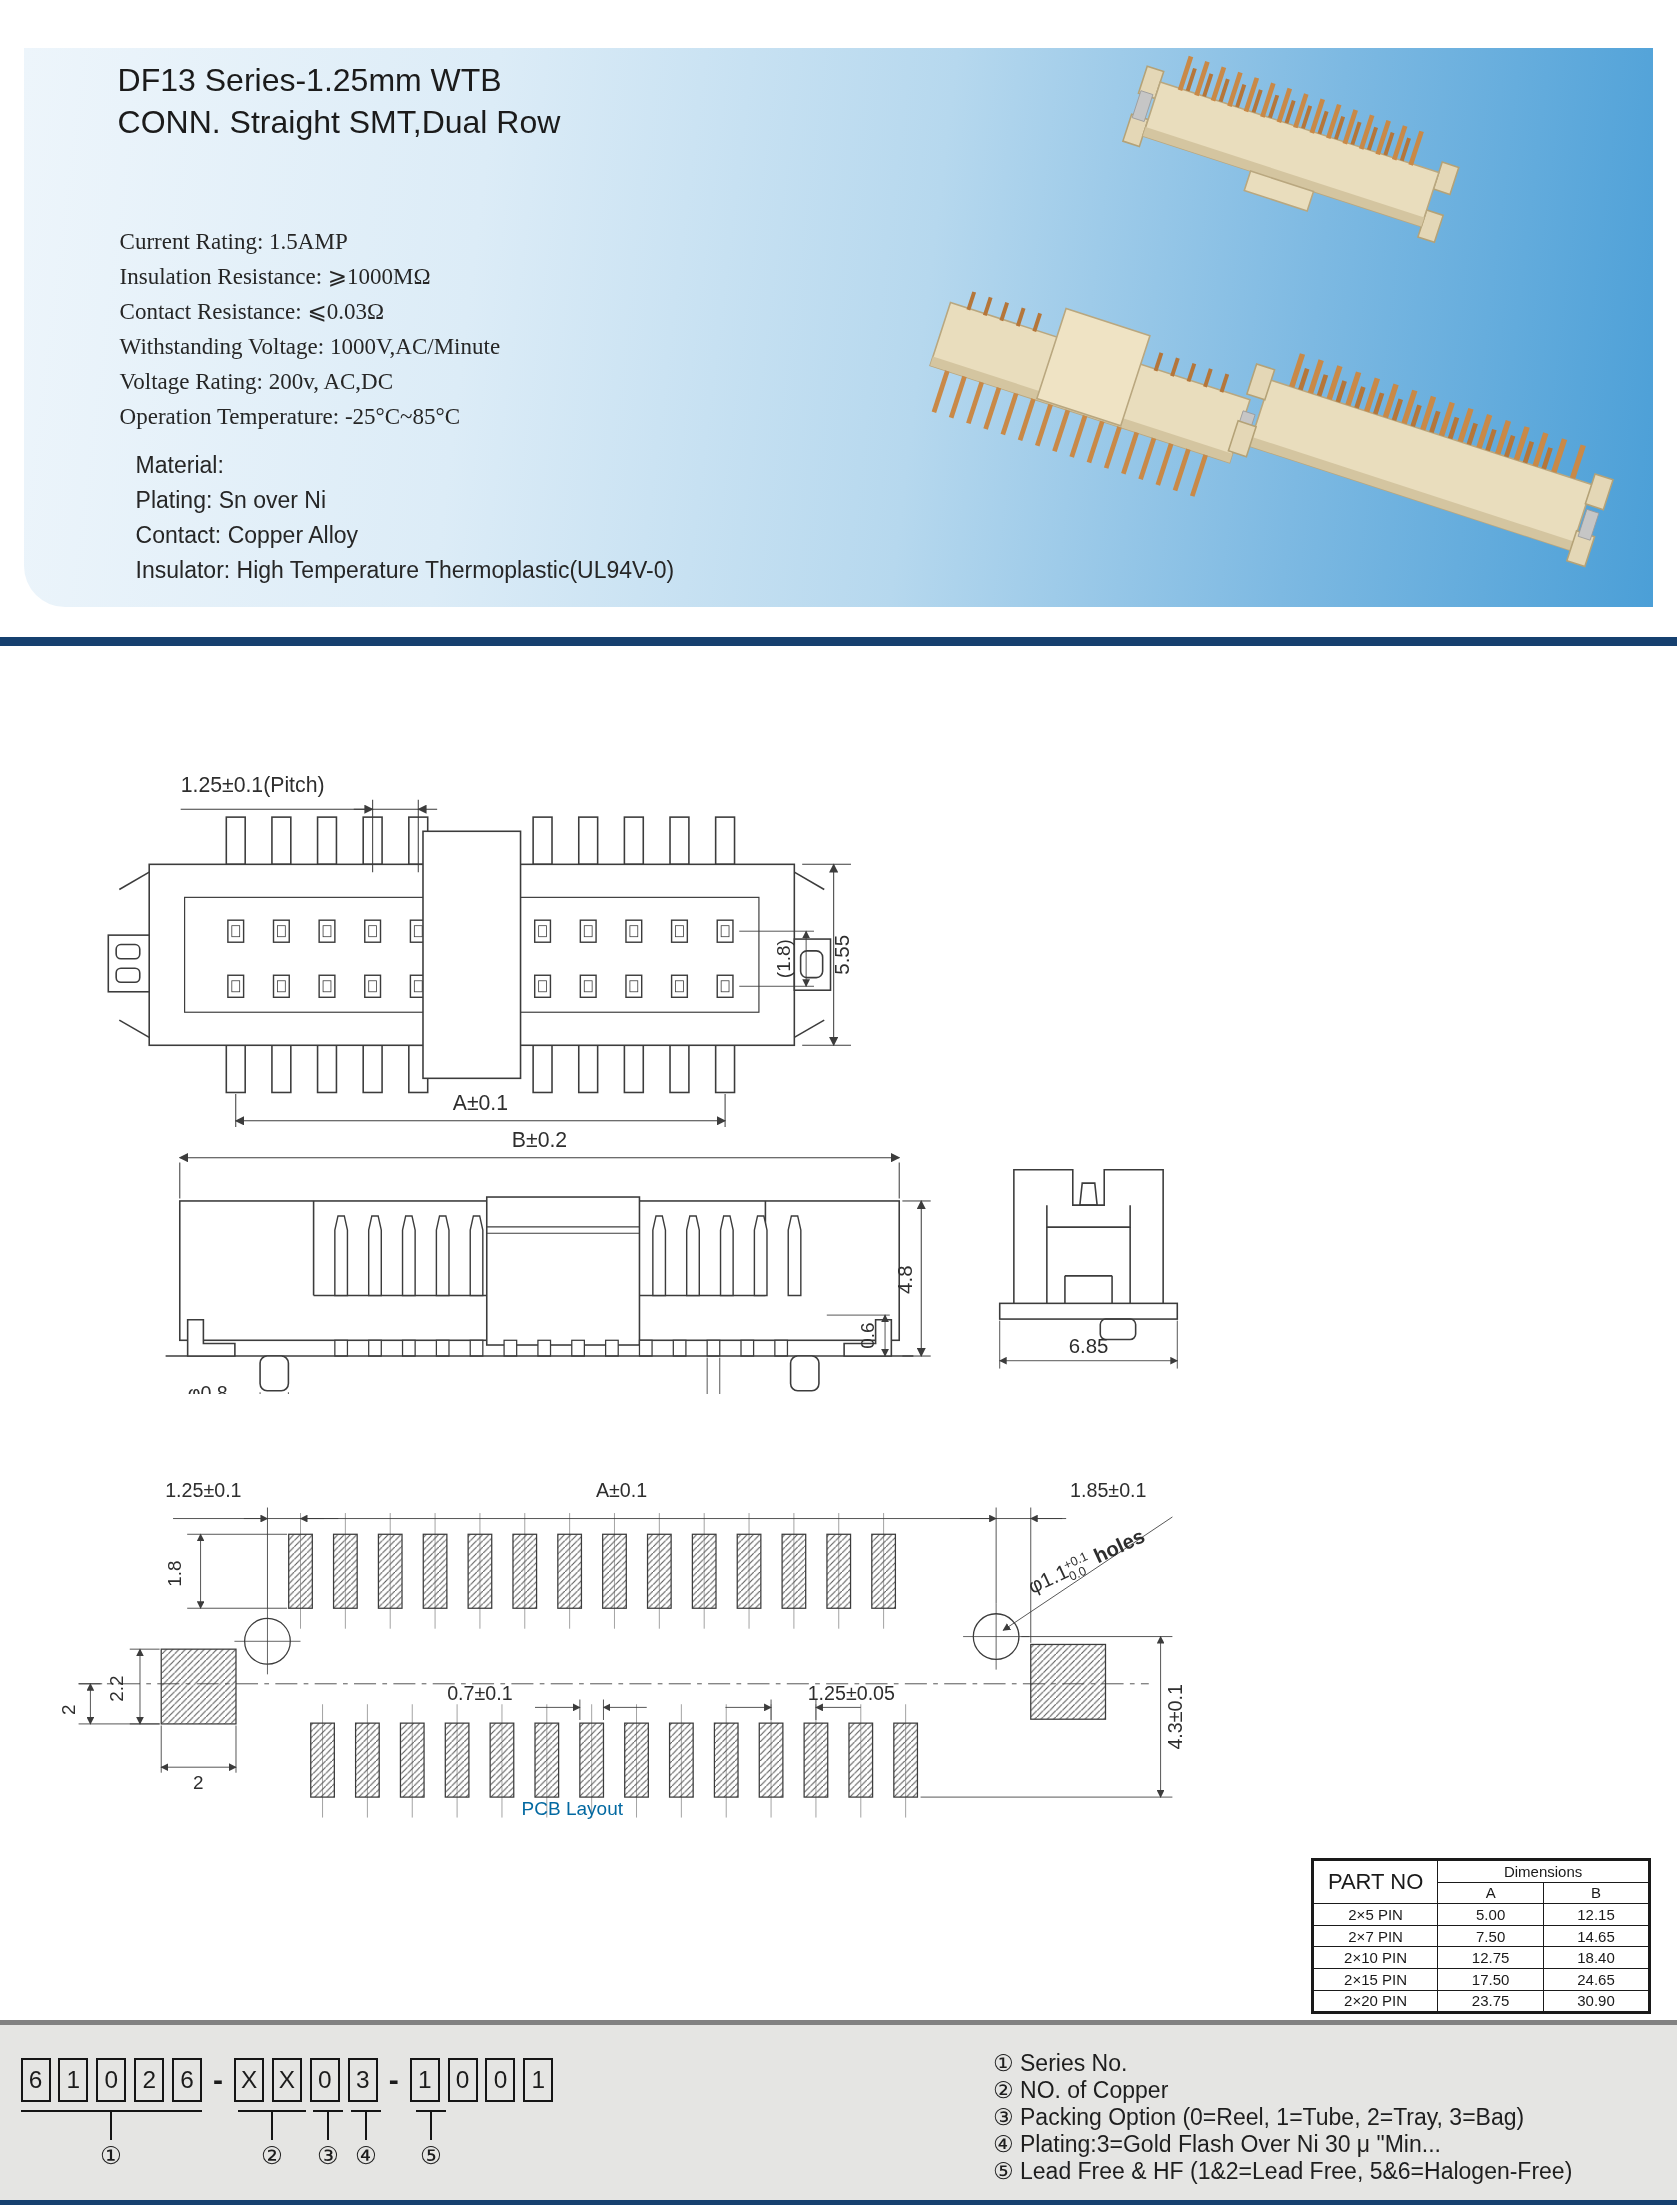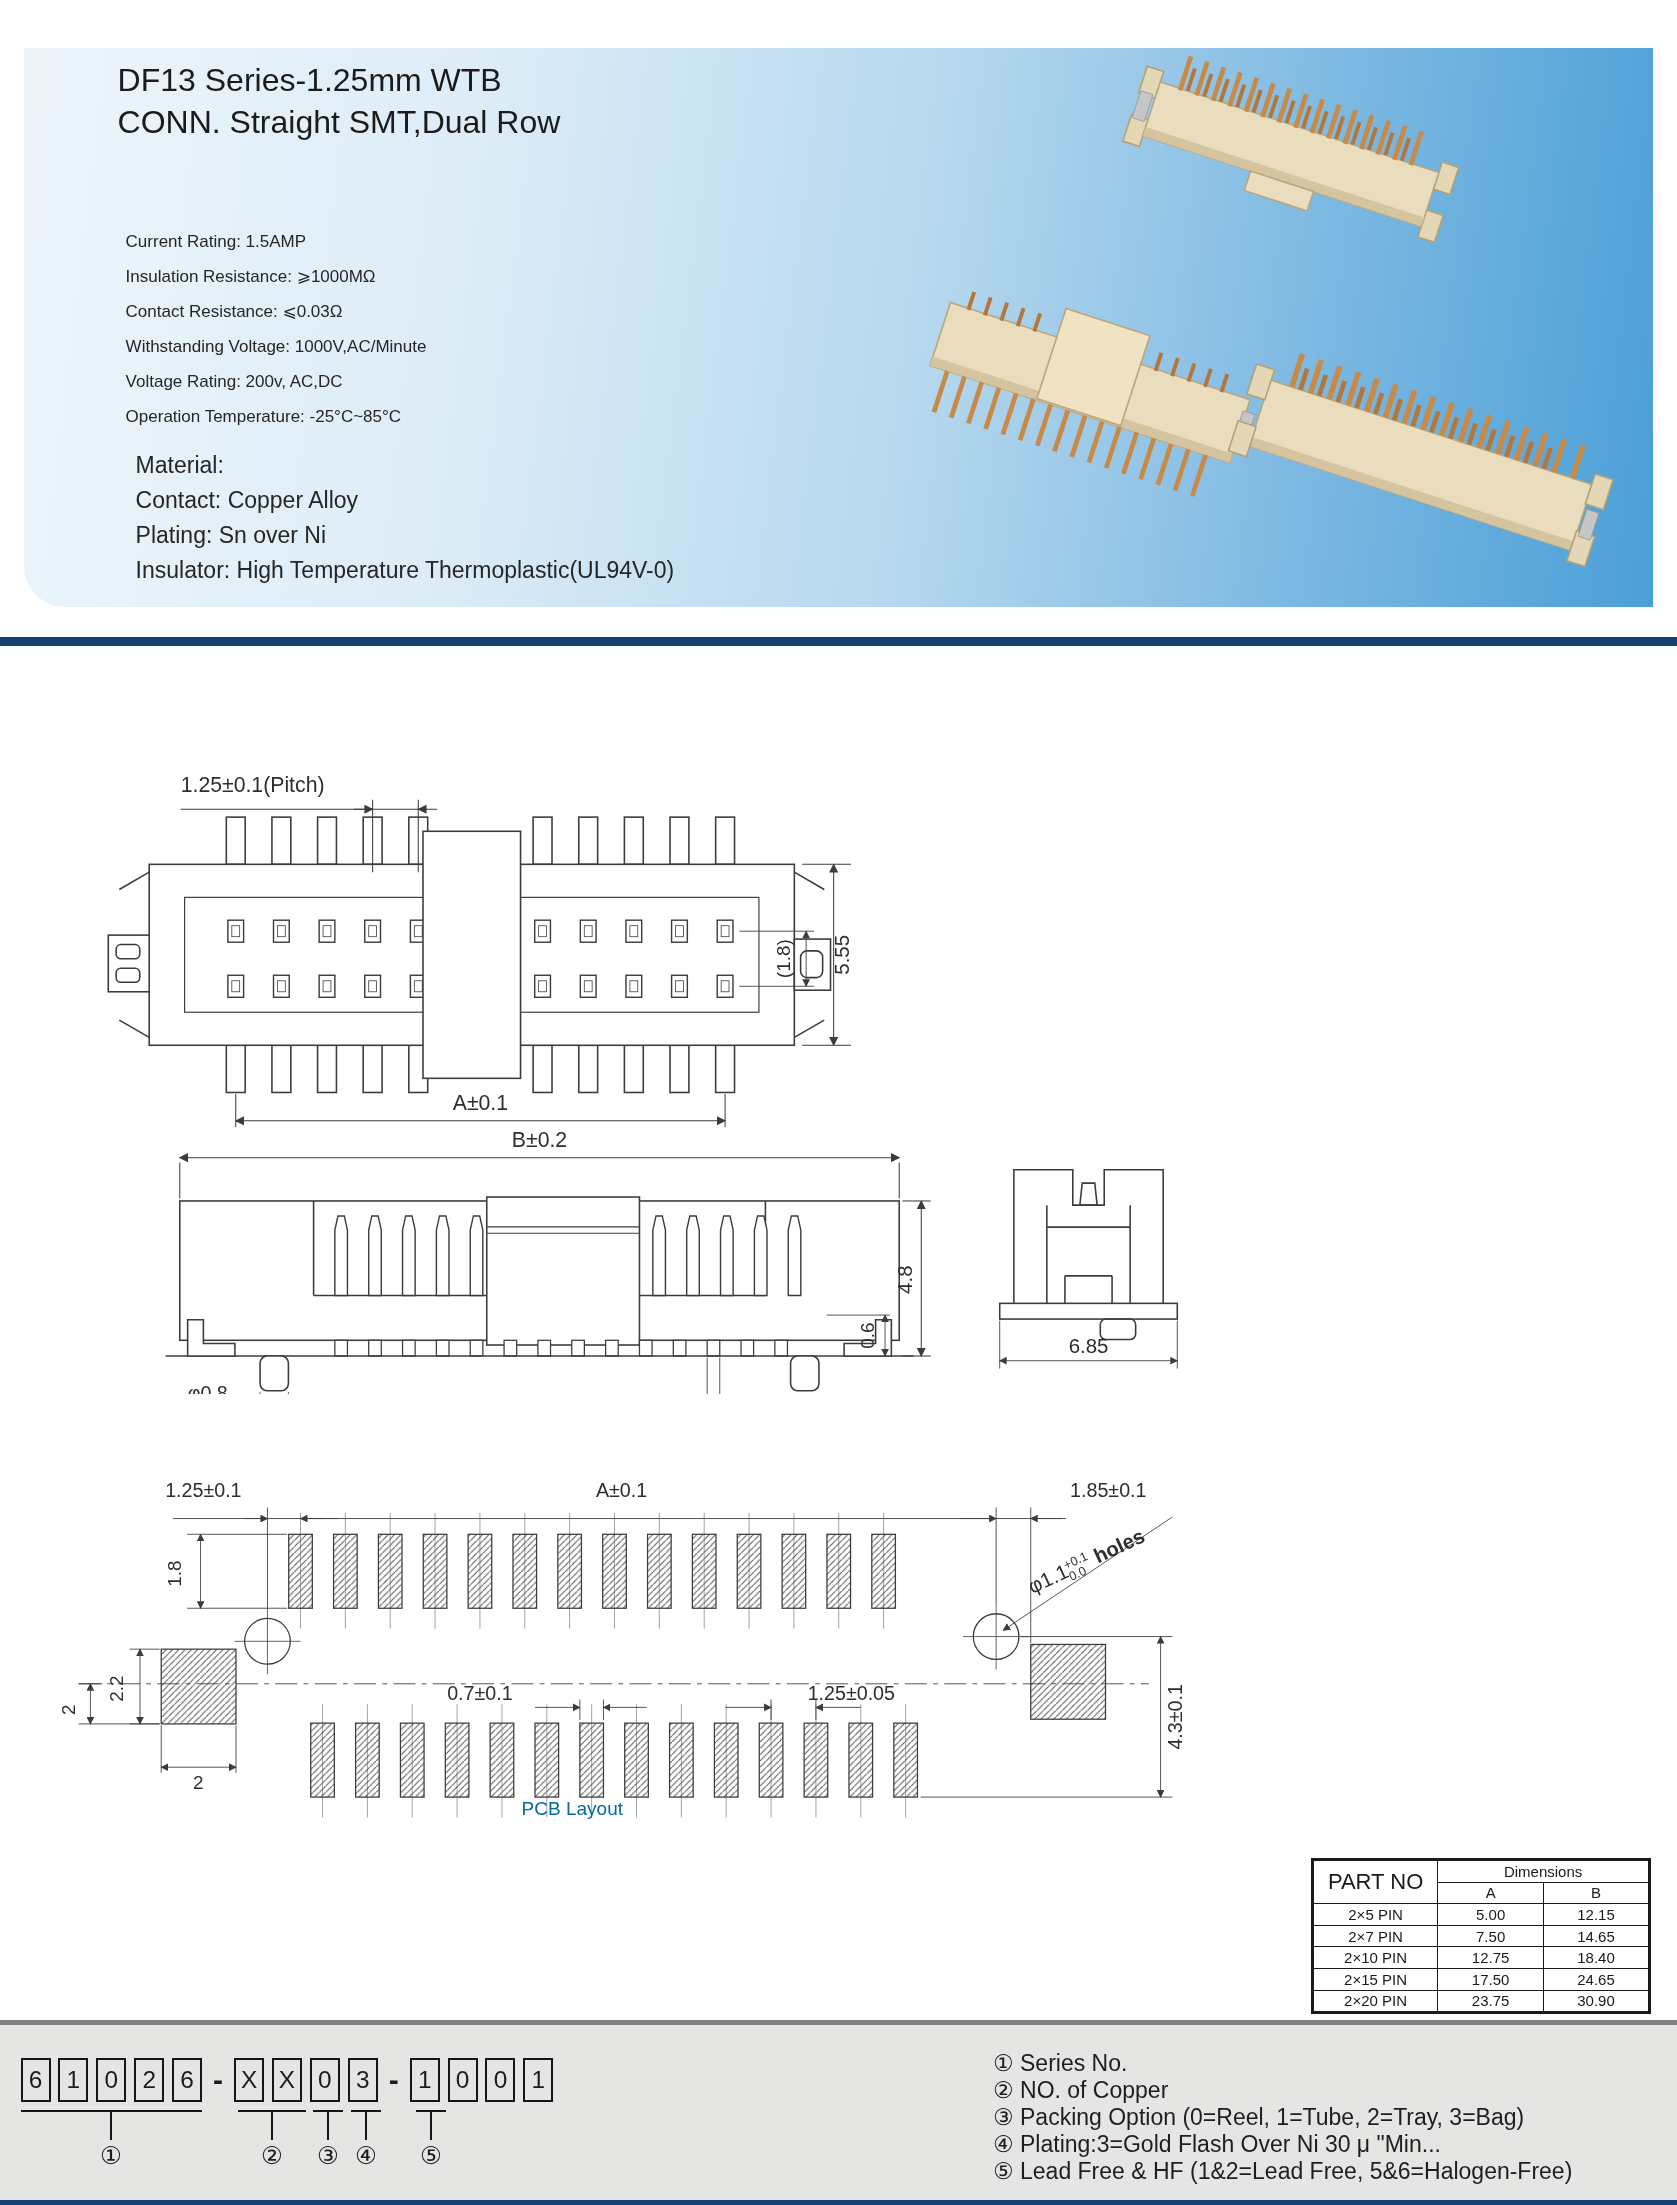--- a/index.html
+++ b/index.html
@@ -4,21 +4,21 @@
 <style>
   html,body{margin:0;padding:0;background:#ffffff;}
   #page{position:relative;width:1678px;height:2205px;background:#ffffff;
         font-family:"Liberation Sans","DejaVu Sans",sans-serif;color:#1c1c1c;overflow:hidden;margin-top:18px;}
 
   
   #header-panel{position:absolute;left:23.6px;top:30px;width:1629px;height:559px;
     background:linear-gradient(97deg,#edf5fb 0%,#dcecf7 28%,#b6d8ee 55%,#7db9e2 78%,#4b9fd7 100%);
     border-radius:0 0 0 41px;overflow:hidden;}
   #page-title{position:absolute;left:94px;top:11px;font-size:32px;line-height:42px;color:#1b1b1b;}
-  #spec-block{position:absolute;left:102px;top:176px;font-size:17px;line-height:35px;color:#262626;}
+  #spec-block{position:absolute;left:96px;top:176px;font-size:23px;line-height:35px;color:#262626;font-family:Liberation Serif, serif;}
   #material-block{position:absolute;left:112px;top:400px;font-size:23px;line-height:35px;color:#262626;}
   #photo-svg{position:absolute;right:0;top:0;}
 
   
   .navy-rule{position:absolute;left:0;width:1678px;background:#16406f;}
   #gray-band-border{position:absolute;left:0;top:2002px;width:1678px;height:4.7px;background:#828282;}
   #gray-band{position:absolute;left:0;top:2007px;width:1678px;height:175px;background:#e5e5e3;}
 
   
   .drawing{position:absolute;}
@@ -191,22 +191,22 @@
     <div id="spec-block">
       <div class="spec-line">Current Rating: 1.5AMP</div>
       <div class="spec-line">Insulation Resistance: ⩾1000MΩ</div>
       <div class="spec-line">Contact Resistance: ⩽0.03Ω</div>
       <div class="spec-line">Withstanding Voltage: 1000V,AC/Minute</div>
       <div class="spec-line">Voltage Rating: 200v, AC,DC</div>
       <div class="spec-line">Operation Temperature: -25°C~85°C</div>
     </div>
     <div id="material-block">
       <div>Material:</div>
+      <div>Plating: Sn over Ni</div>
       <div>Contact: Copper Alloy</div>
-      <div>Plating: Sn over Ni</div>
       <div>Insulator: High Temperature Thermoplastic(UL94V-0)</div>
     </div>
   </div>
 
   <div class="navy-rule" style="top:619px;height:9.4px;"></div>
 
   <svg class="drawing" style="left:102px;top:736px;" width="771" height="378" viewBox="0 0 980 480">
     <defs>
       <marker id="ar1" viewBox="0 0 10 10" refX="9" refY="5" markerWidth="9" markerHeight="9" orient="auto-start-reverse">
         <path d="M0,0L10,5L0,10z" fill="#3c3c3c"></path>

